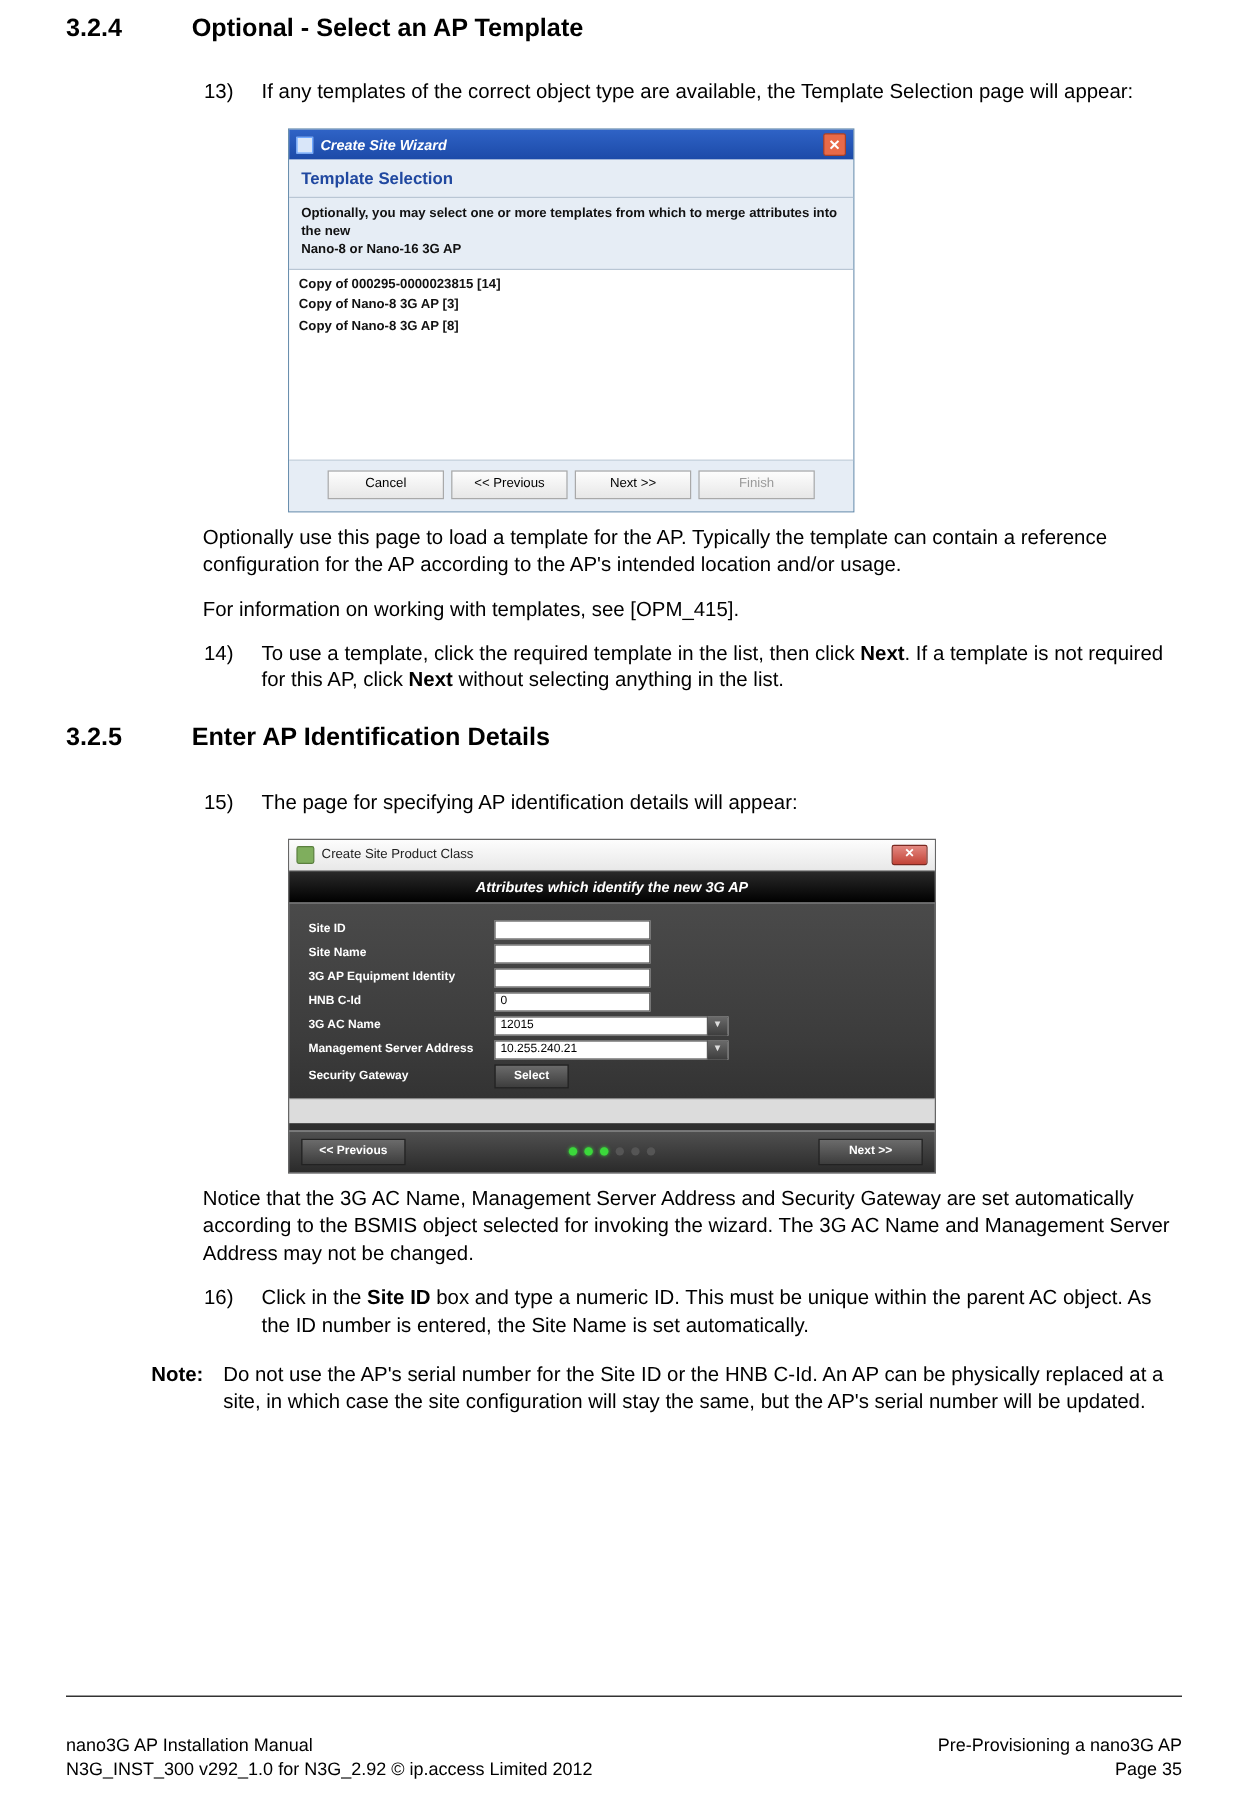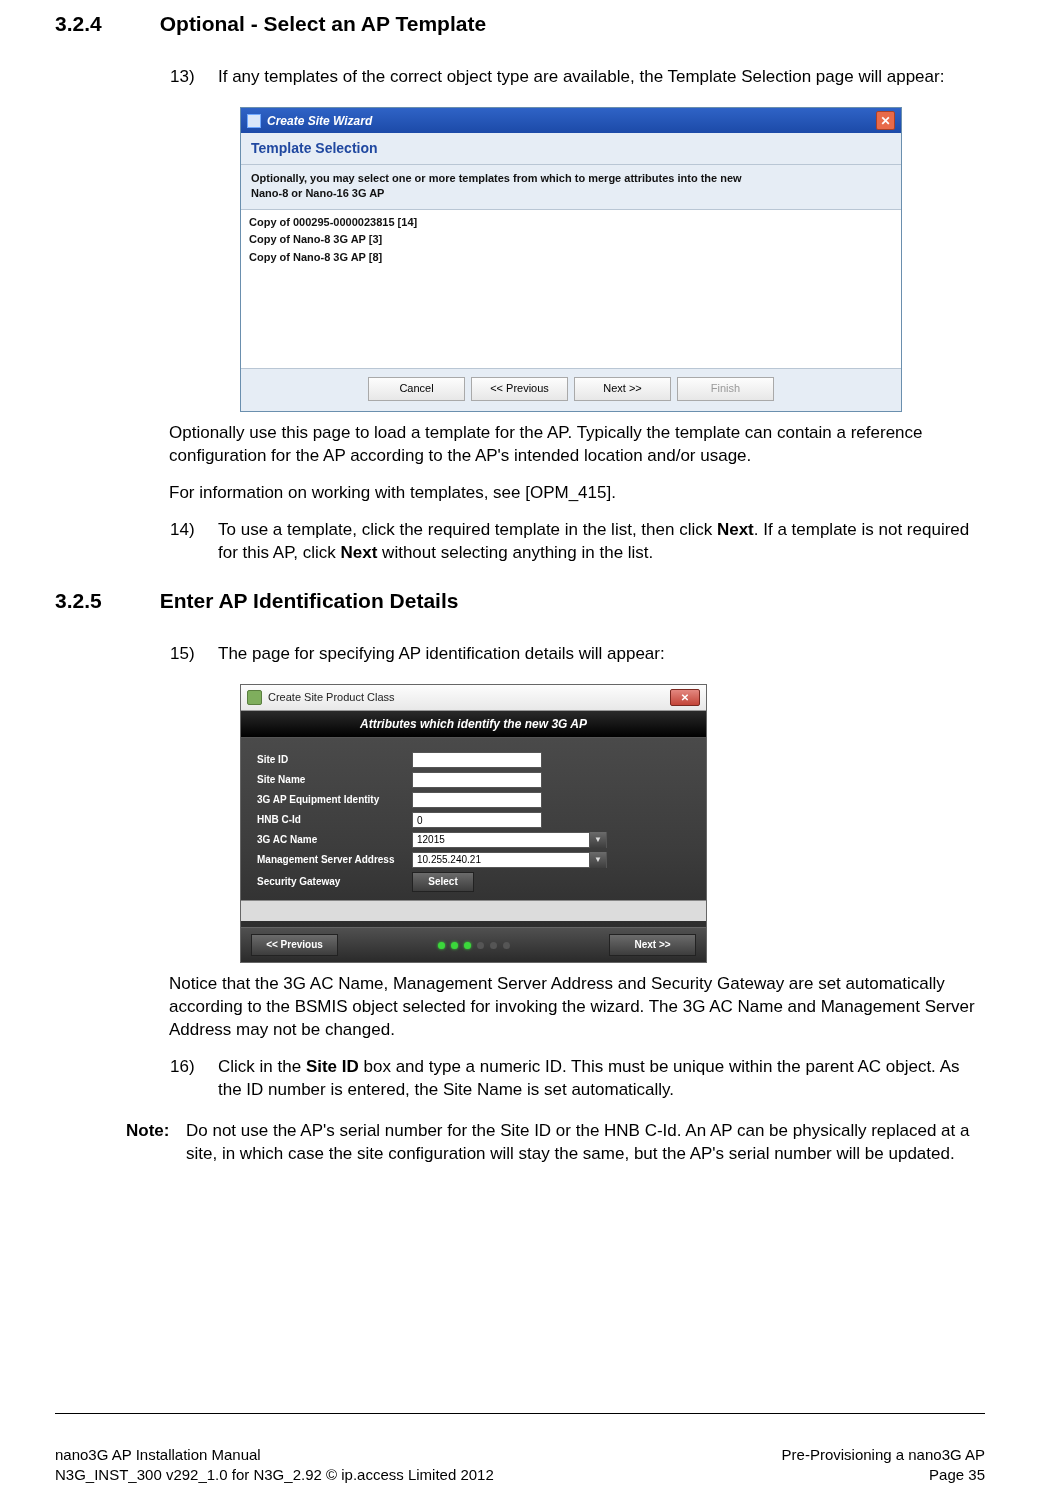--- a/index.html
+++ b/index.html
@@ -35,21 +35,21 @@
   .step-num { width: 48px; flex: 0 0 48px; }
   .step-text { flex: 1; }
   .after-fig { margin-left: 114px; margin-top: 10px; margin-bottom: 14px; }
   .note-row { display: flex; margin-left: 71px; margin-top: 8px; }
   .note-label { width: 60px; flex: 0 0 60px; font-weight: bold; }
   .note-text { flex: 1; }
   b { font-weight: bold; }
 
   
   .fig1 {
-    width: 662px;
+    width: 472px;
     margin: 6px 0 6px 185px;
     border: 1px solid #6a8fae;
     background: #f2f5f8;
     box-sizing: border-box;
     font-size: 12px;
   }
   .fig1 .titlebar {
     background: linear-gradient(#2f63c6, #1c4aa8);
     color: #fff;
     font-weight: bold;
@@ -106,21 +106,21 @@
     width: 95px; height: 22px;
     background: linear-gradient(#fdfdfd, #e7e7e7);
     border: 1px solid #a9a9a9;
     font-size: 11px;
     display: flex; align-items: center; justify-content: center;
   }
   .fig1 .btn.disabled { color: #9a9a9a; }
 
   
   .fig2 {
-    width: 467px;
+    width: 540px;
     margin: 6px 0 6px 185px;
     border: 1px solid #666;
     background: #ccced1;
     box-sizing: border-box;
     font-size: 11px;
     color: #e8e8e8;
   }
   .fig2 .titlebar2 {
     background: linear-gradient(#fdfdfd, #e8e8e8);
     color: #222;

